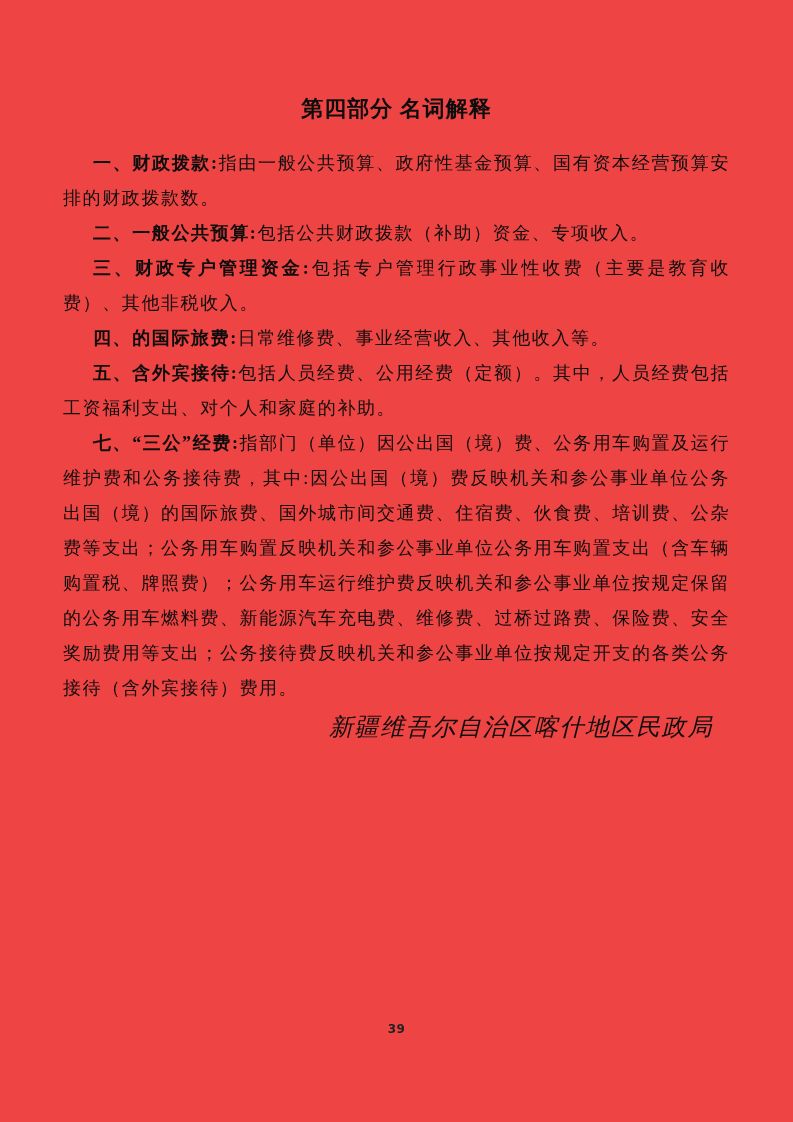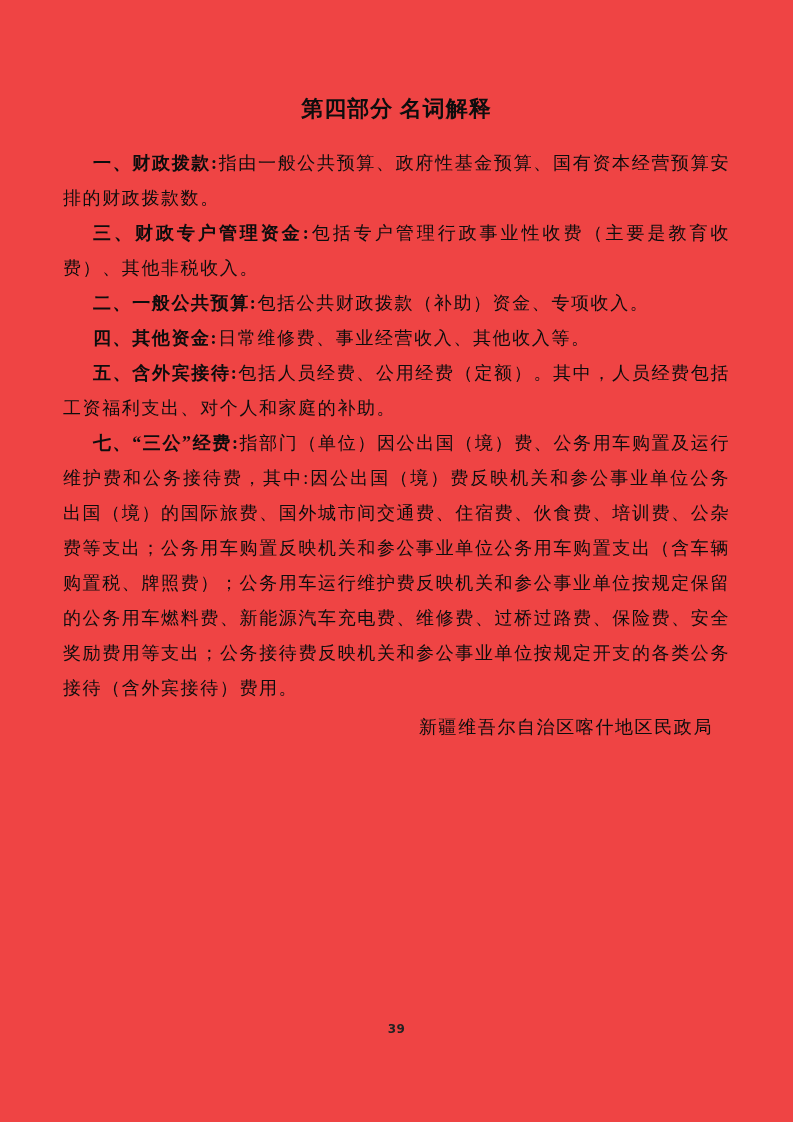--- a/index.html
+++ b/index.html
@@ -38,23 +38,24 @@
     line-height: 35px;
     letter-spacing: 1.6px;
     text-align: justify;
     text-indent: 30px;
   }
   .para .lead {
     font-weight: bold;
   }
   .signature-block {
     margin-top: 2px;
-    font-size: 18px;
+    font-size: 24px;
     line-height: 38px;
     letter-spacing: 1.6px;
+    font-style: italic;
   }
   .signature-line {
     text-align: right;
     padding-right: 17px;
   }
   .date-line {
     text-align: right;
     padding-right: 25px;
   }
   .page-number {
@@ -74,25 +75,25 @@
 <body>
 
 <div class="page">
 
   <h1 class="doc-title">第四部分 名词解释</h1>
 
   <div class="content">
 
     <p class="para"><span class="lead">一、财政拨款:</span><span>指由一般公共预算、政府性基金预算、国有资本经营预算安排的财政拨款数。</span></p>
 
+    <p class="para"><span class="lead">二、一般公共预算:</span><span>包括公共财政拨款（补助）资金、专项收入。</span></p>
+
     <p class="para"><span class="lead">三、财政专户管理资金:</span><span>包括专户管理行政事业性收费（主要是教育收费）、其他非税收入。</span></p>
 
-    <p class="para"><span class="lead">二、一般公共预算:</span><span>包括公共财政拨款（补助）资金、专项收入。</span></p>
-
-    <p class="para"><span class="lead">四、其他资金:</span><span>日常维修费、事业经营收入、其他收入等。</span></p>
+    <p class="para"><span class="lead">四、的国际旅费:</span><span>日常维修费、事业经营收入、其他收入等。</span></p>
 
     <p class="para"><span class="lead">五、含外宾接待:</span><span>包括人员经费、公用经费（定额）。其中，人员经费包括工资福利支出、对个人和家庭的补助。</span></p>
 
 
     <p class="para"><span class="lead">七、“三公”经费:</span><span>指部门（单位）因公出国（境）费、公务用车购置及运行维护费和公务接待费，其中:因公出国（境）费反映机关和参公事业单位公务出国（境）的国际旅费、国外城市间交通费、住宿费、伙食费、培训费、公杂费等支出；公务用车购置反映机关和参公事业单位公务用车购置支出（含车辆购置税、牌照费）；公务用车运行维护费反映机关和参公事业单位按规定保留的公务用车燃料费、新能源汽车充电费、维修费、过桥过路费、保险费、安全奖励费用等支出；公务接待费反映机关和参公事业单位按规定开支的各类公务接待（含外宾接待）费用。</span></p>
 
 
   </div>
 
   <div class="signature-block">

